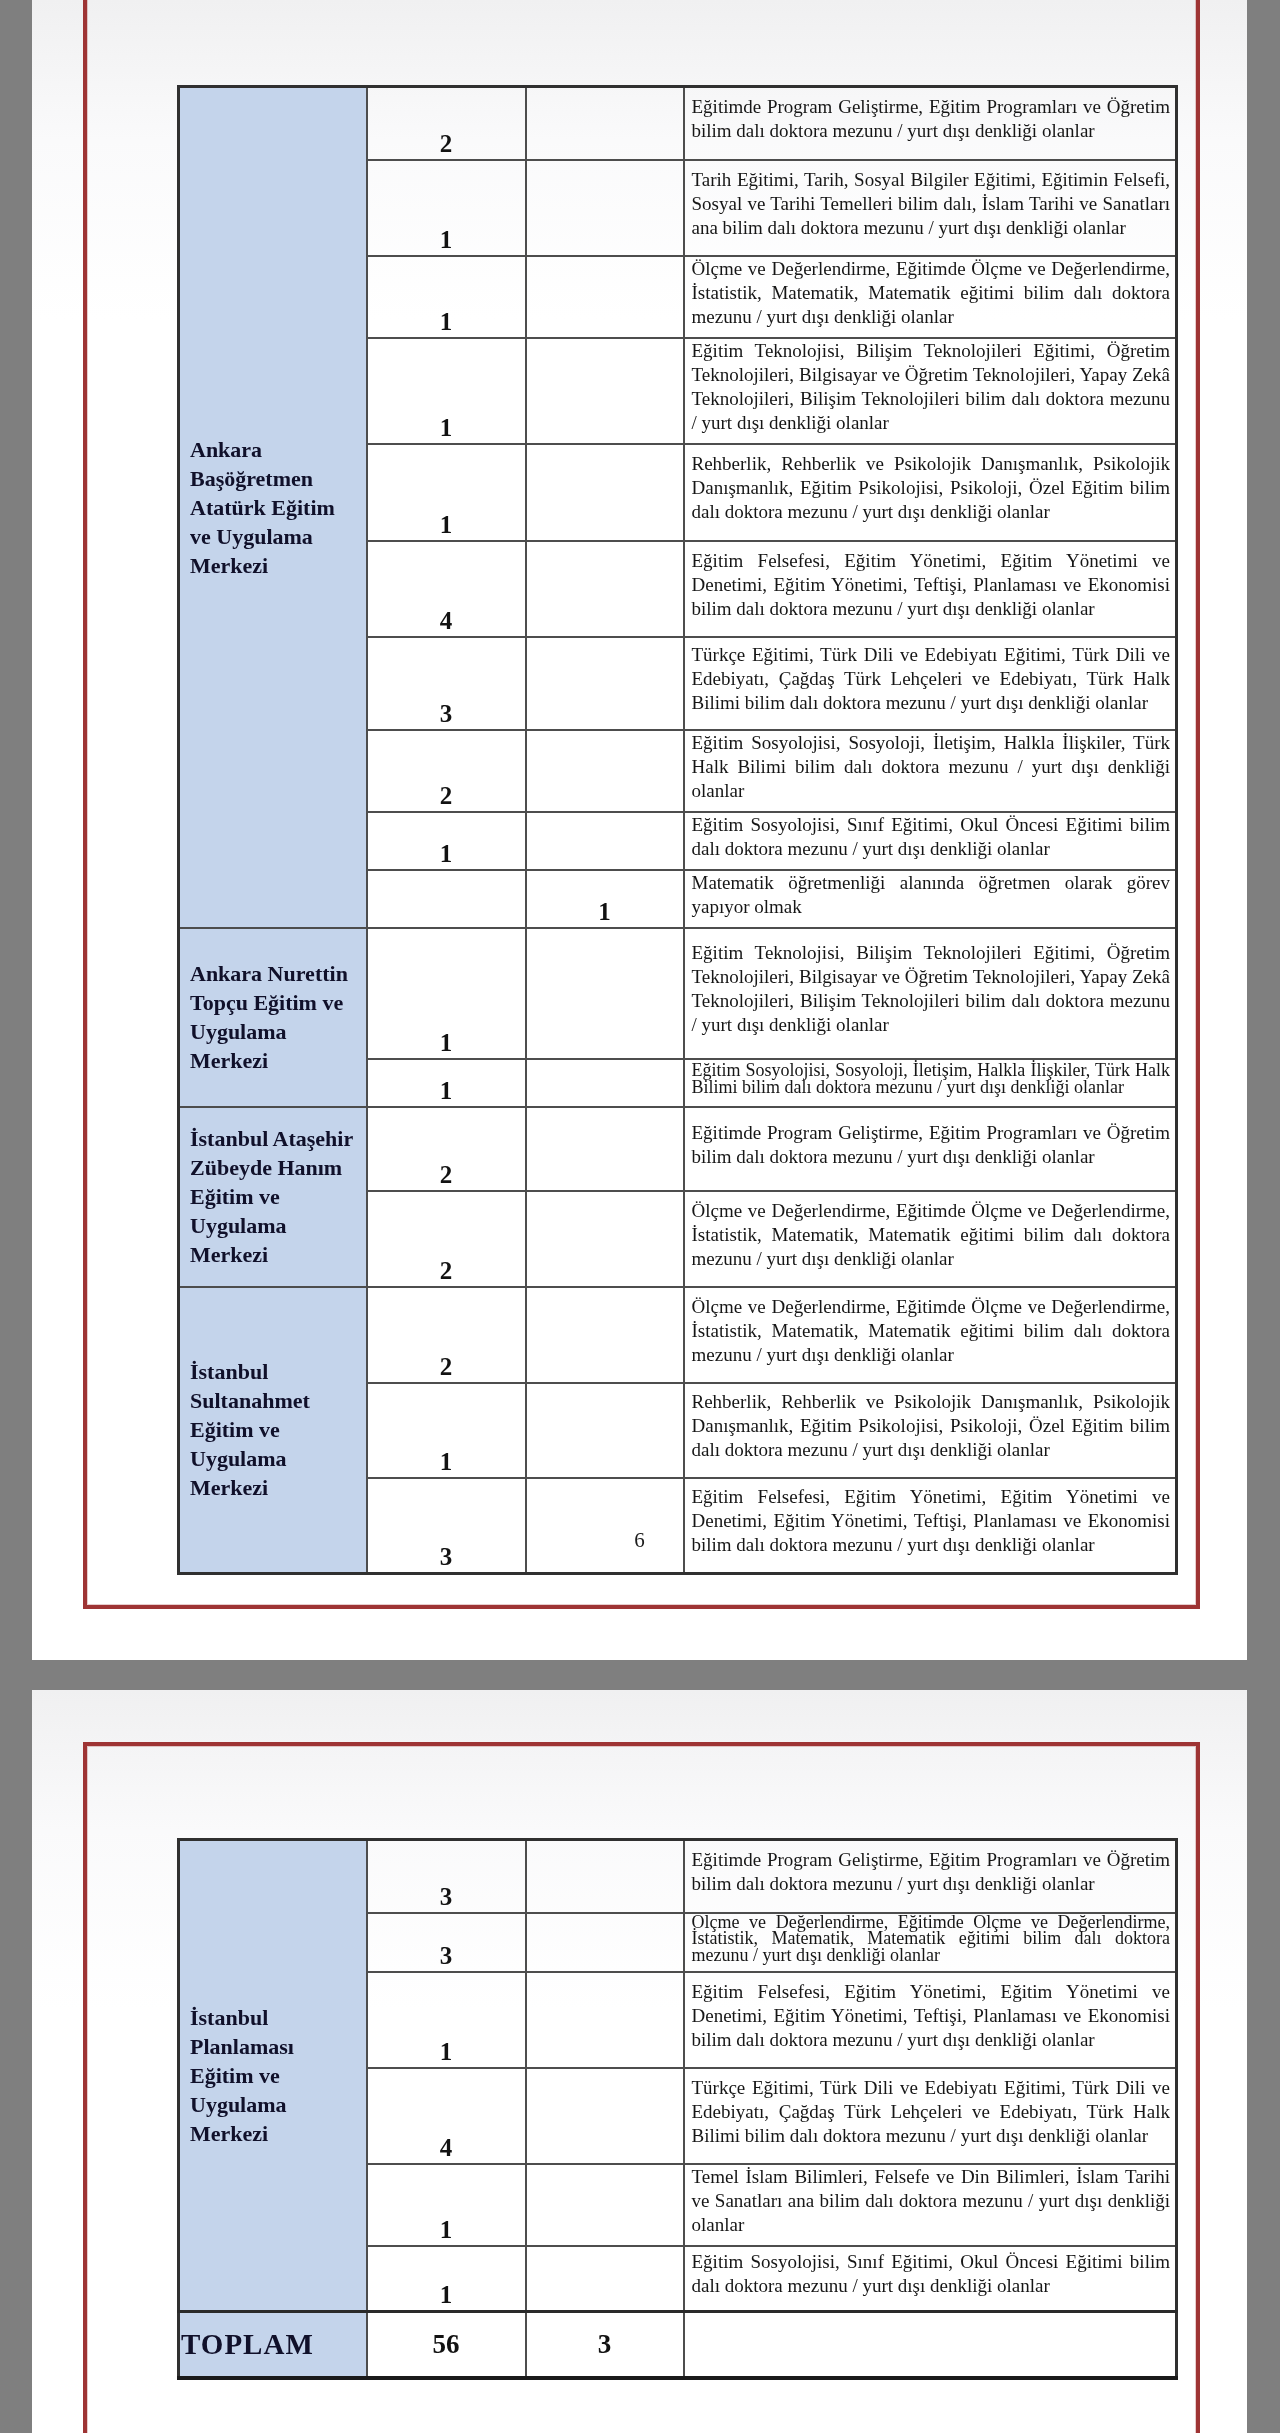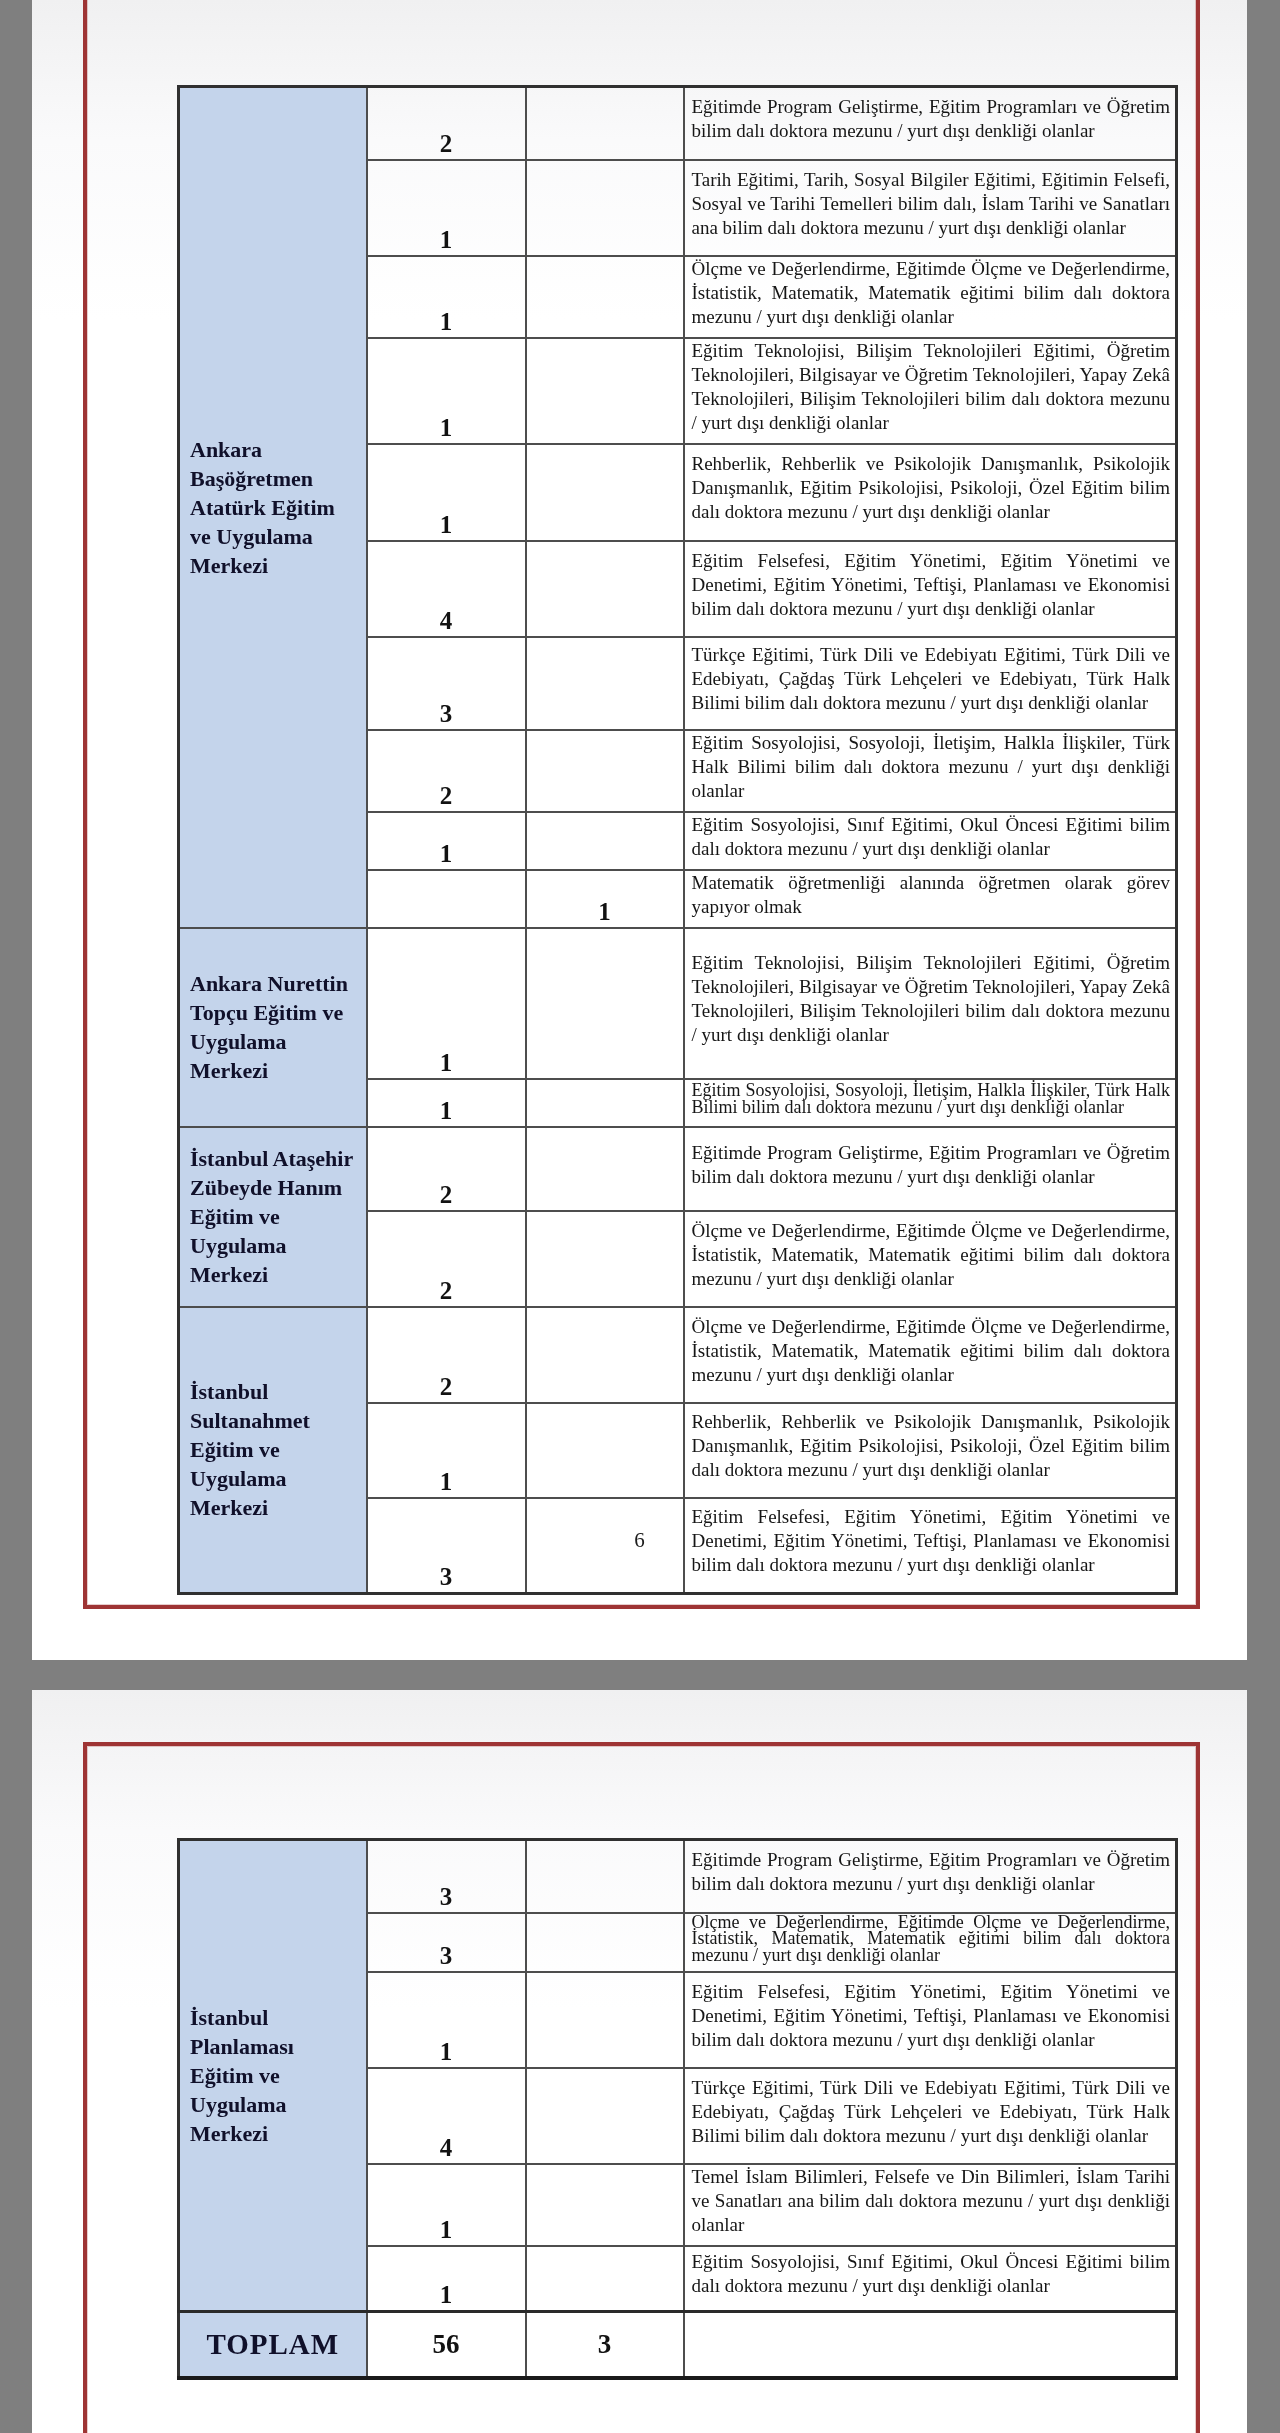--- a/index.html
+++ b/index.html
@@ -67,21 +67,21 @@
     line-height: 24px;
     padding: 0 5px 8px 7px;
   }
   td.req-cell.compact {
     line-height: 16.5px;
     font-size: 18px;
   }
   tr.total-row td { border-top: 3px solid #2a2a2a; border-bottom: 4px solid #1a1a1a; }
   td.total-label {
     background: #c4d4eb;
-    text-align: center;
+    text-align: left;
     vertical-align: middle;
     font-weight: bold;
     font-size: 29px;
     letter-spacing: 1px;
     color: #10102a;
   }
   tr.total-row td.num-cell { vertical-align: middle; font-size: 27px; padding: 16px; }
 
   .page-footer {
     position: absolute;
@@ -149,21 +149,21 @@
         <tr style="height: 48px;">
           <td class="num-cell">1</td>
           <td class="num-cell"></td>
           <td class="req-cell">Eğitim Sosyolojisi, Sınıf Eğitimi, Okul Öncesi Eğitimi bilim dalı doktora mezunu  / yurt dışı denkliği olanlar</td>
         </tr>
         <tr style="height: 48px;">
           <td class="num-cell"></td>
           <td class="num-cell">1</td>
           <td class="req-cell">Matematik öğretmenliği alanında öğretmen olarak görev yapıyor olmak</td>
         </tr>
-        <tr style="height: 151px;">
+        <tr style="height: 131px;">
           <td class="center-cell" rowspan="2">Ankara Nurettin Topçu Eğitim ve Uygulama Merkezi</td>
           <td class="num-cell">1</td>
           <td class="num-cell"></td>
           <td class="req-cell">Eğitim Teknolojisi, Bilişim Teknolojileri Eğitimi, Öğretim Teknolojileri, Bilgisayar ve Öğretim Teknolojileri, Yapay Zekâ Teknolojileri, Bilişim Teknolojileri bilim dalı doktora mezunu  / yurt dışı denkliği olanlar</td>
         </tr>
         <tr style="height: 48px;">
           <td class="num-cell">1</td>
           <td class="num-cell"></td>
           <td class="req-cell compact">Eğitim Sosyolojisi, Sosyoloji, İletişim, Halkla İlişkiler, Türk Halk Bilimi bilim dalı doktora mezunu  / yurt dışı denkliği olanlar</td>
         </tr>

